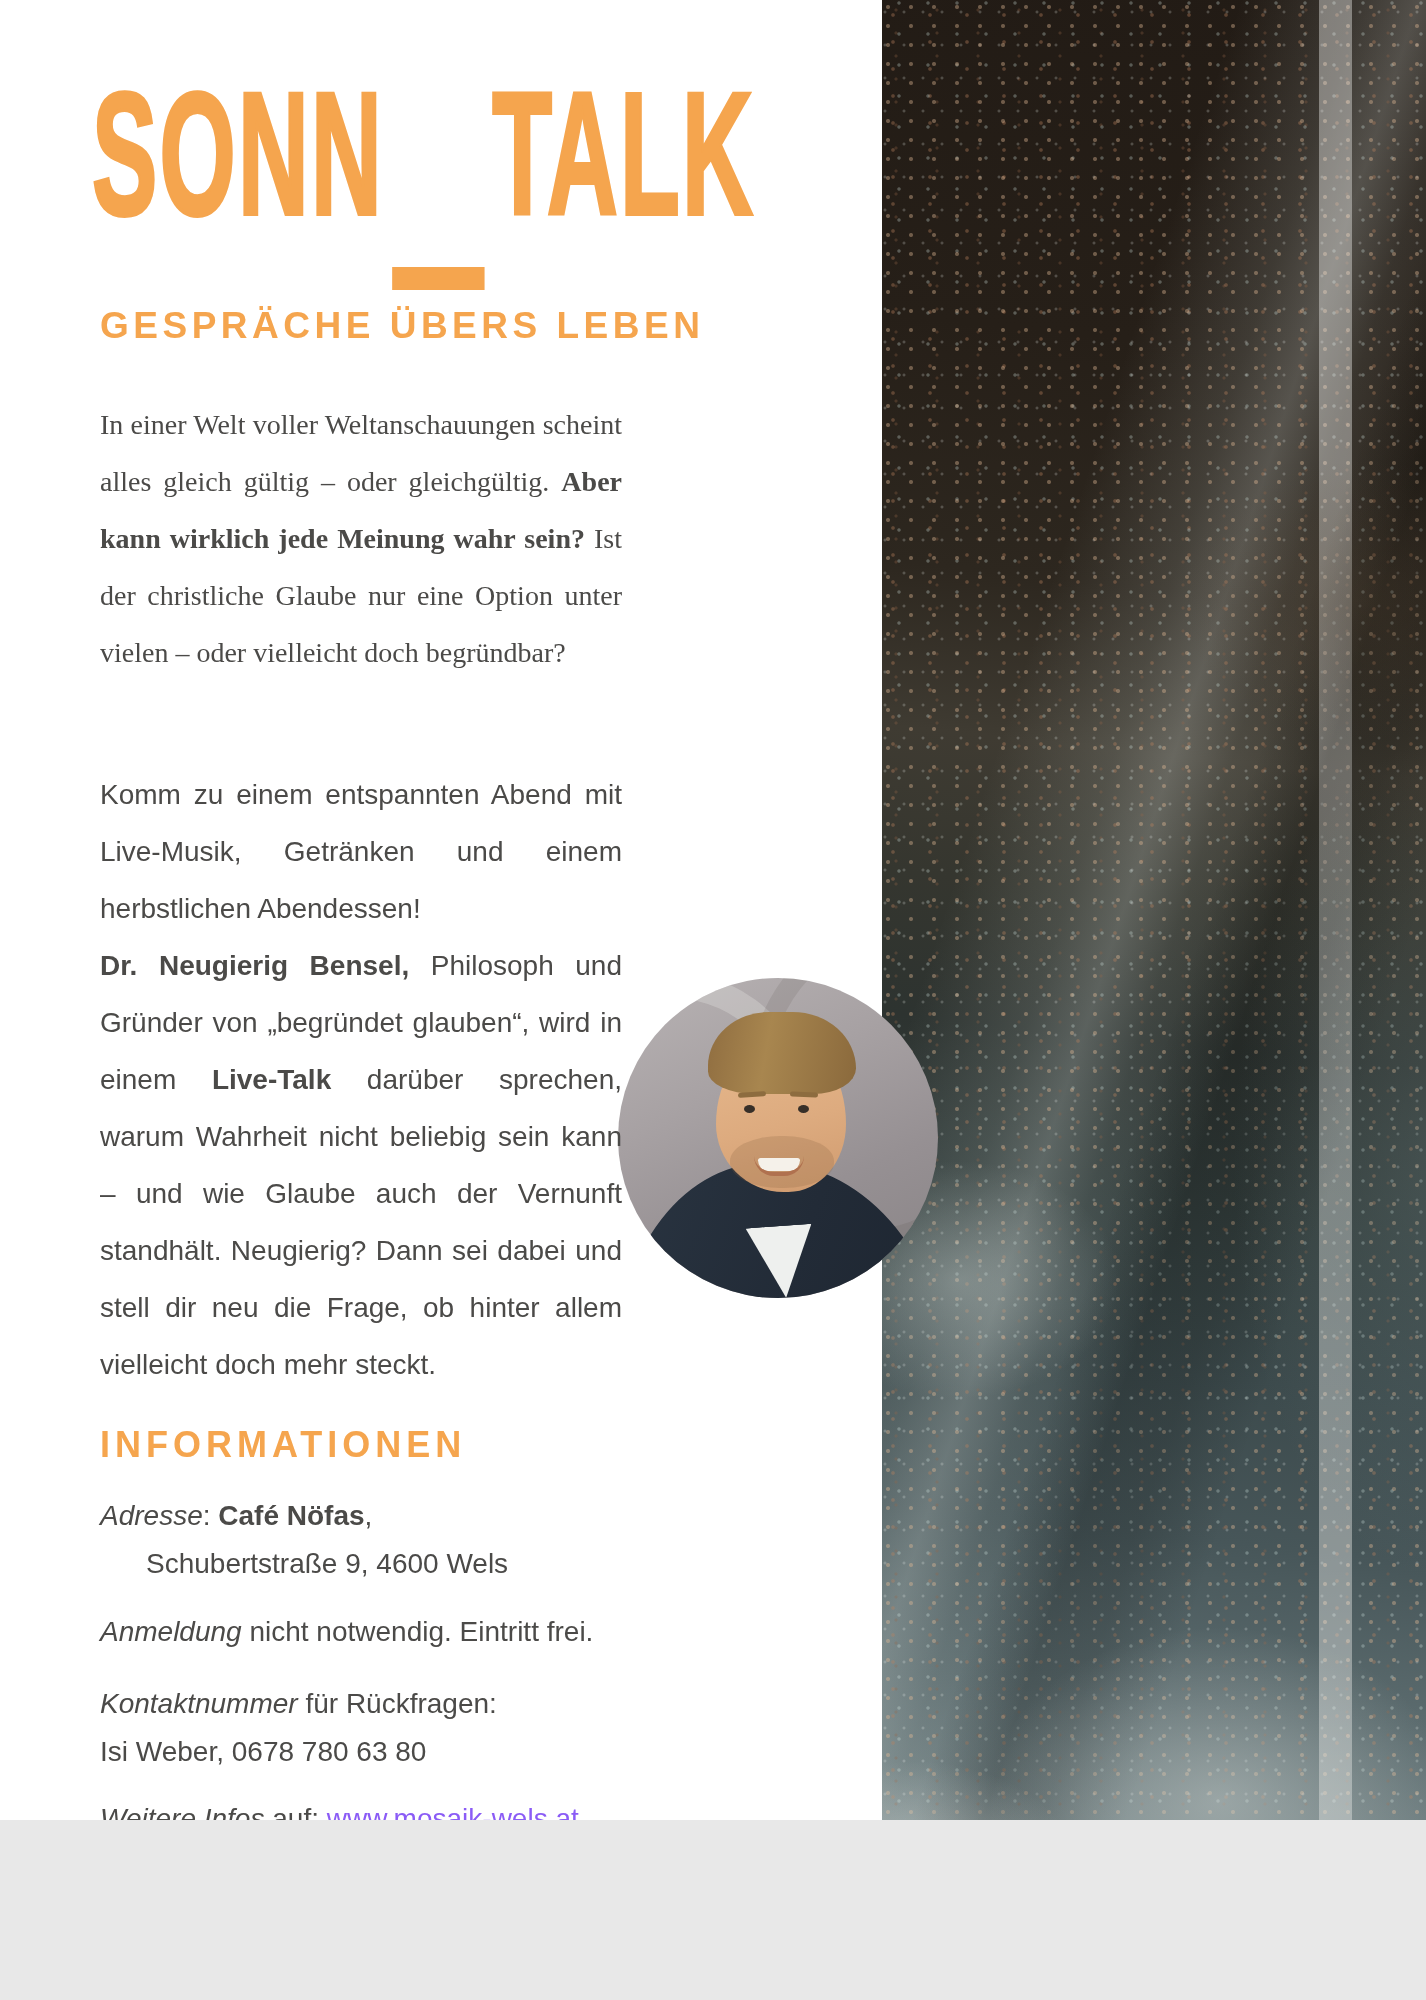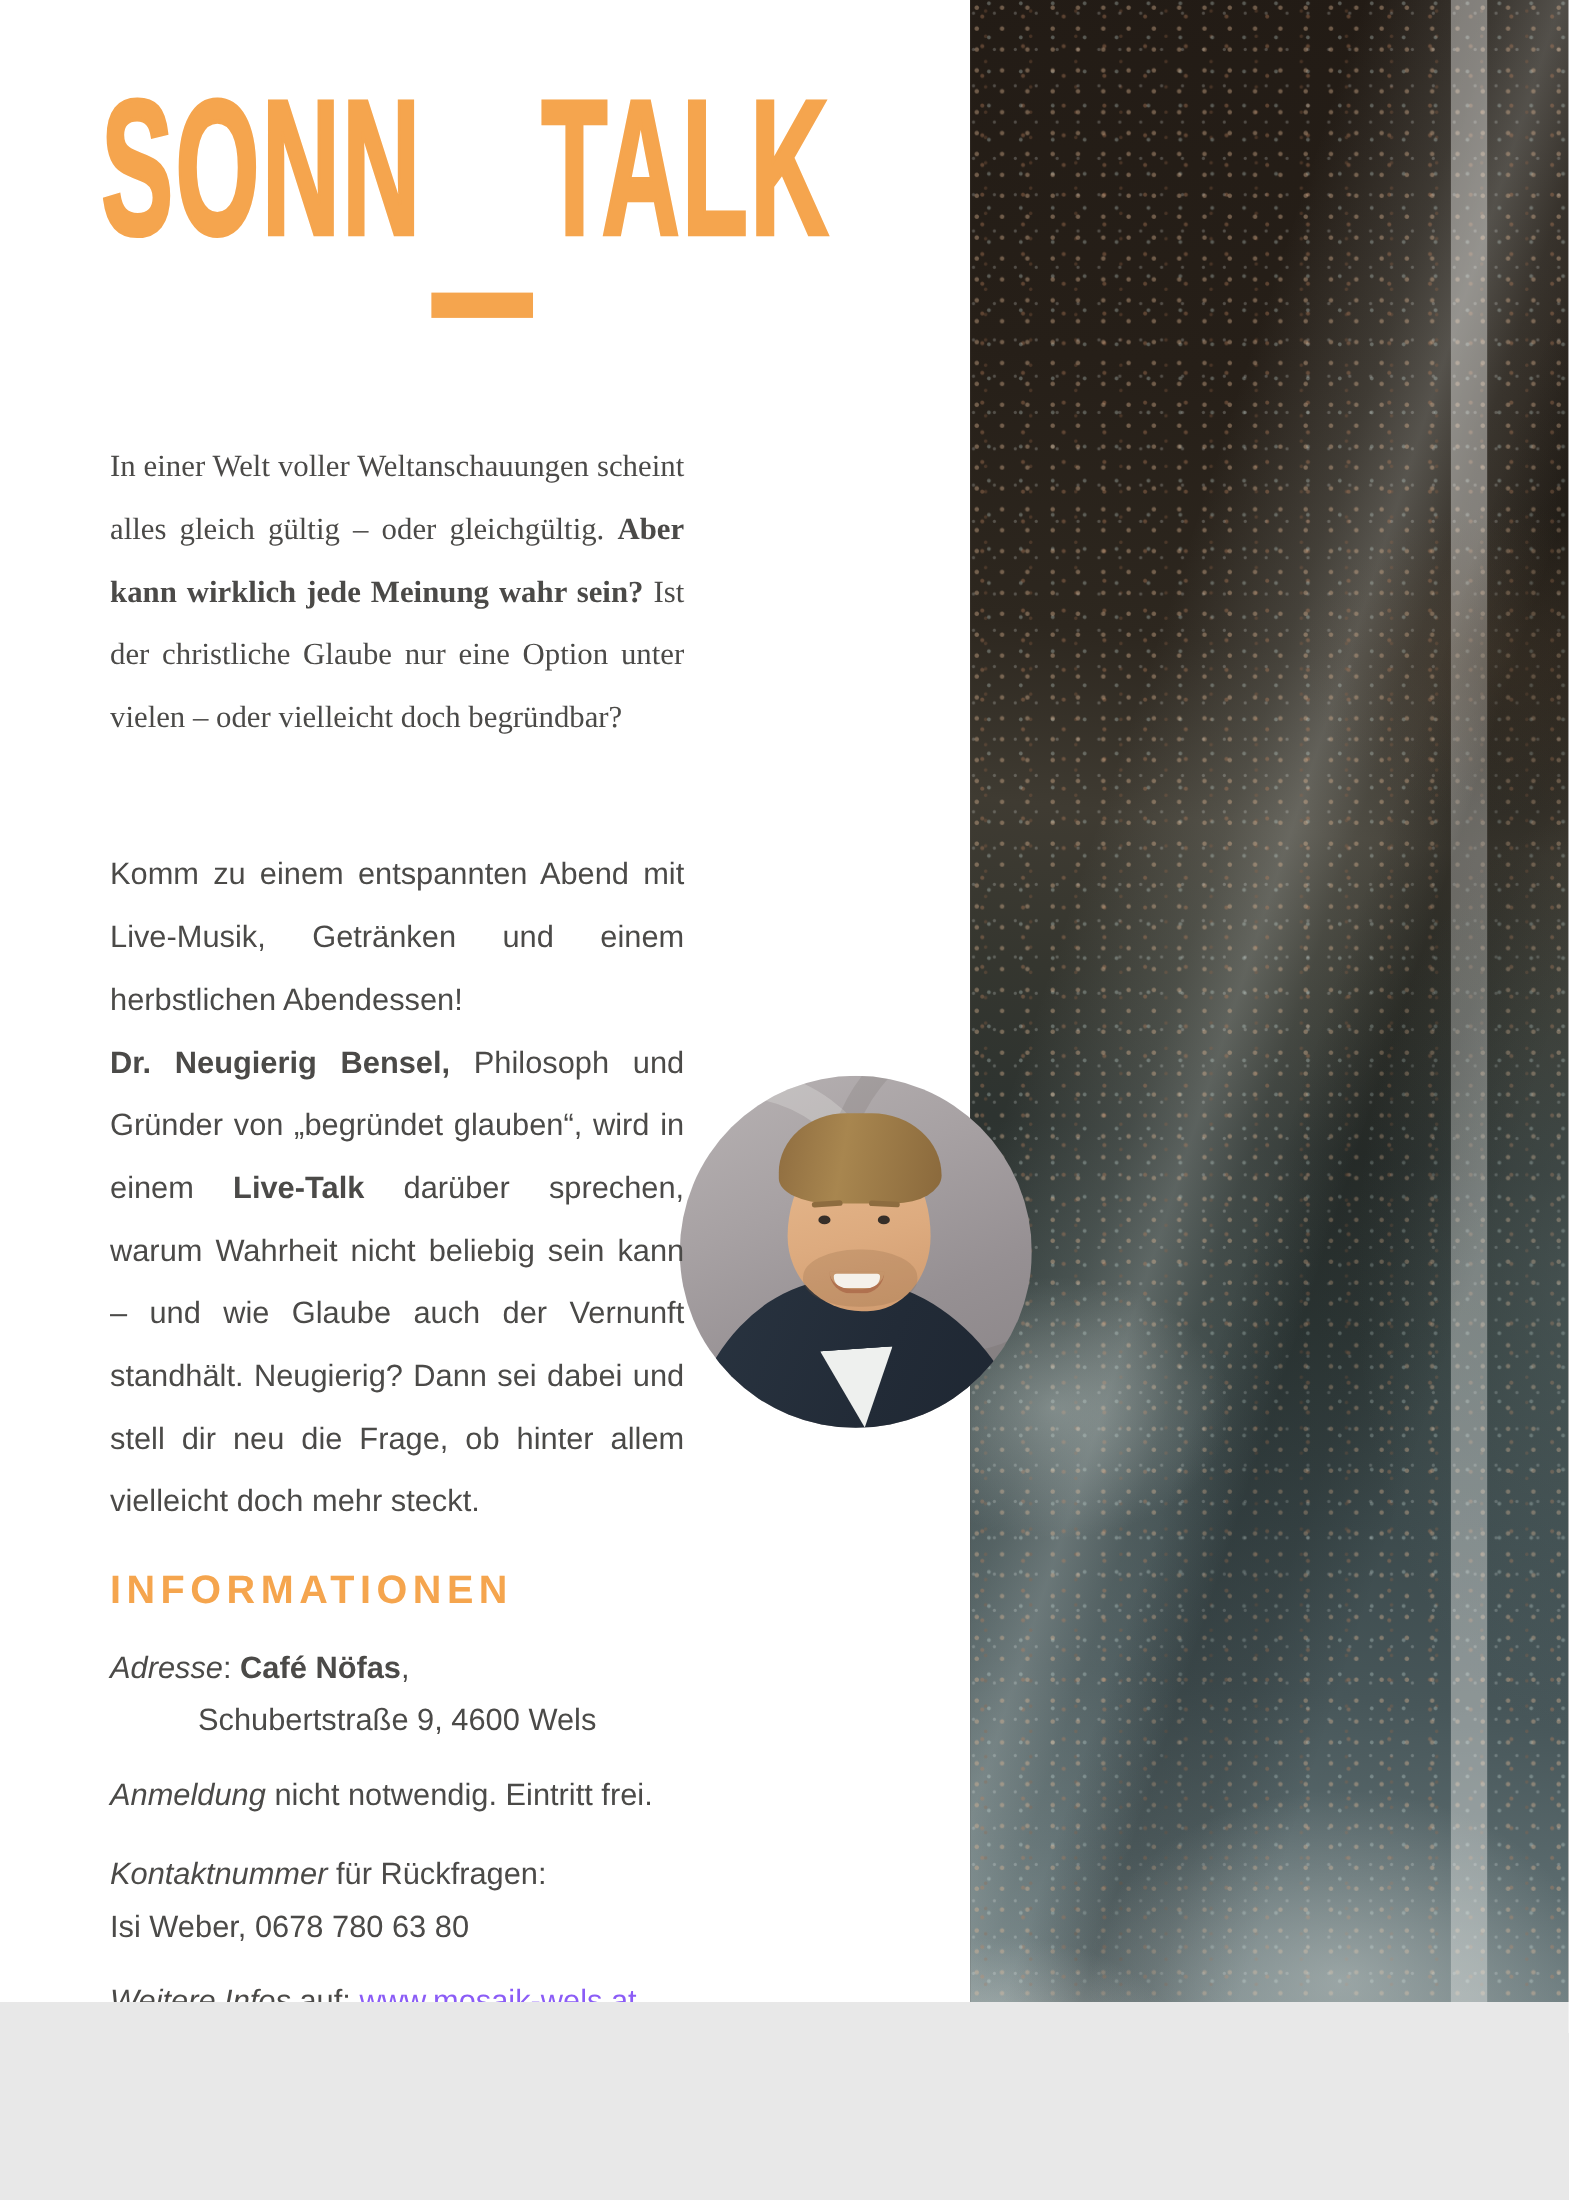--- a/index.html
+++ b/index.html
@@ -76,21 +76,21 @@
   .para1 { top:396px;font-family:Liberation Serif, serif; }
   .para2 { top:766px; }
   .block { display:block; text-align:justify; }
 
   .info-heading {
     position:absolute; left:100px; top:1424px; margin:0;
     font-size:36px; font-weight:700; letter-spacing:5px; color:#F5A54E; white-space:nowrap;text-align:center;
   }
   .info { left:100px; width:740px; line-height:48px; white-space:nowrap; }
   .addr    { top:1492px; }
-  .addr2   { margin-left:80px; }
+  .addr2   { margin-left:46px; }
   .reg     { top:1608px; }
   .contact { top:1680px; }
   .links   { top:1795px; }
   a.link { color:#8b5cf6; text-decoration:underline; text-underline-offset:6px; text-decoration-thickness:2px; }
 </style>
 </head>
 <body>
 
 <div class="canvas">
 
@@ -111,20 +111,21 @@
     <div class="p-brow bl"></div>
     <div class="p-brow br"></div>
     <div class="p-eye el"></div>
     <div class="p-eye er"></div>
     <div class="p-teeth"></div>
     <div class="p-smile"></div>
   </div>
 
   <h1 class="title"><span>SONN</span><span class="uscore"></span><span>TALK</span></h1>
 
+  <h2 class="subtitle">GESPRÄCHE ÜBERS LEBEN</h2>
 
   <p class="body para para1"><span>In einer Welt voller Weltanschauungen scheint alles gleich gültig – oder gleichgültig. </span><b>Aber kann wirklich jede Meinung wahr sein?</b><span> Ist der christliche Glaube nur eine Option unter vielen – oder vielleicht doch begründbar?</span></p>
 
   <p class="body para para2">
     <span class="block"><span>Komm zu einem entspannten Abend mit Live-Musik, Getränken und einem herbstlichen Abendessen!</span></span>
     <span class="block"><b>Dr. Neugierig Bensel,</b><span> Philosoph und Gründer von „begründet glauben“, wird in einem </span><b>Live-Talk</b><span> darüber sprechen, warum Wahrheit nicht beliebig sein kann – und wie Glaube auch der Vernunft standhält. Neugierig? Dann sei dabei und stell dir neu die Frage, ob hinter allem vielleicht doch mehr steckt.</span></span>
   </p>
 
   <h2 class="info-heading">INFORMATIONEN</h2>
 

